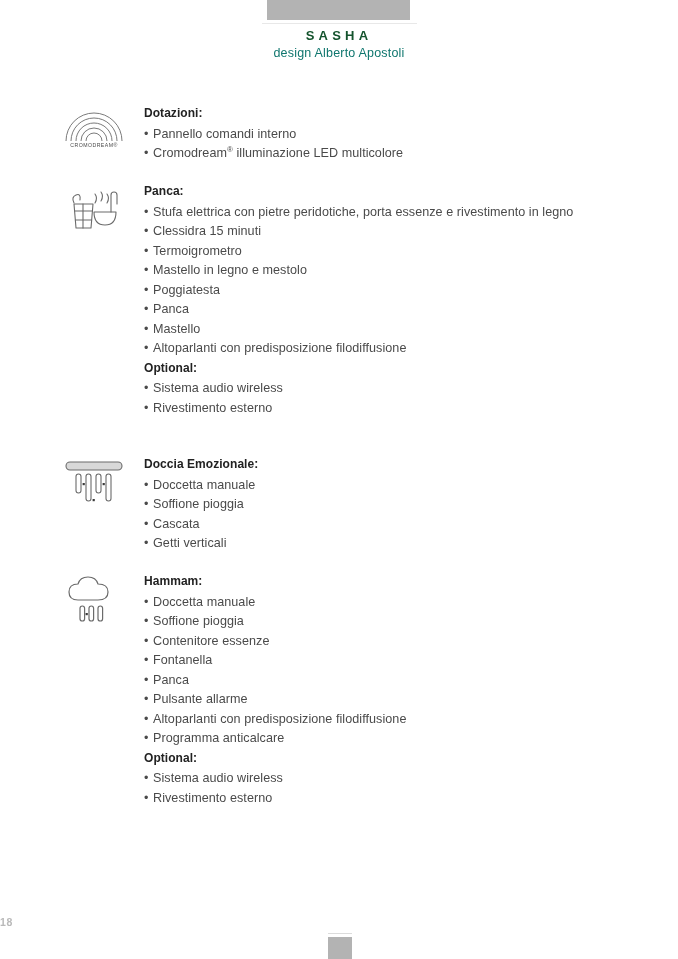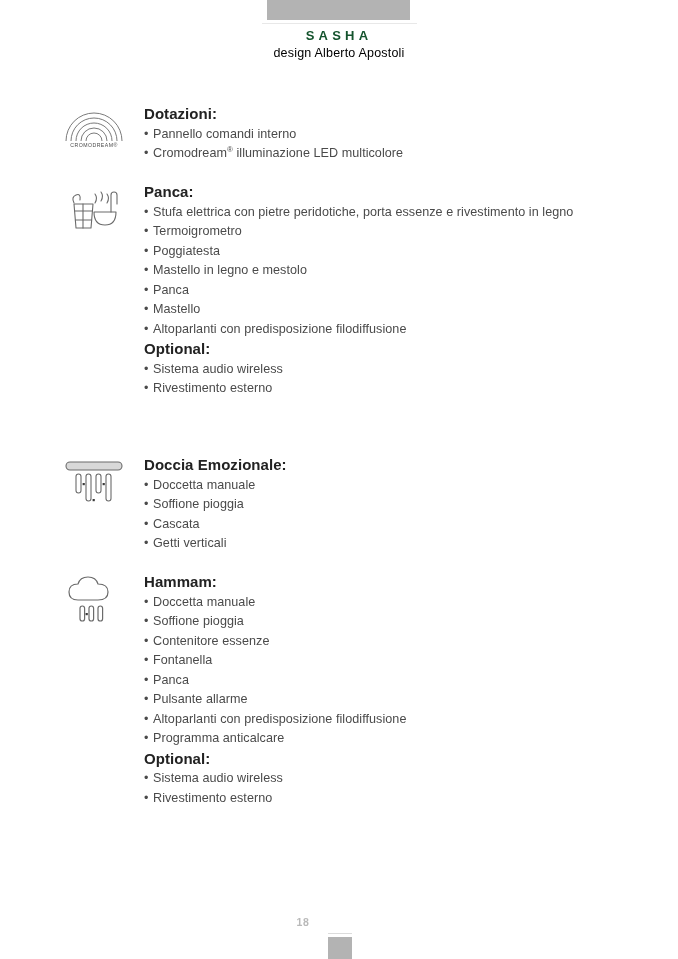--- a/index.html
+++ b/index.html
@@ -50,21 +50,21 @@
     letter-spacing: 4.2px;
     color: #14532d;
   }
   .header-sub {
     position: absolute;
     left: 0;
     top: 46px;
     width: 678px;
     text-align: center;
     font-size: 12.5px;
-    color: #000000;
+    color: #0f766e;
     letter-spacing: 0.2px;
   }
 
   
   .section {
     position: absolute;
     left: 0;
     width: 678px;
   }
   .section-icon {
@@ -74,21 +74,21 @@
     width: 72px;
     height: 56px;
   }
   .section-body {
     position: absolute;
     left: 144px;
     top: 0;
     width: 500px;
   }
   .heading {
-    font-size: 15px;
+    font-size: 12px;
     font-weight: bold;
     color: #222222;
     line-height: 19.5px;
     margin: 0 0 1px 0;
     letter-spacing: 0.05px;
   }
   .item {
     font-size: 12.6px;
     color: #4a4a4a;
     line-height: 19.5px;
@@ -118,21 +118,20 @@
     color: #4a4a4a;
     font-weight: normal;
   }
 
   
   .footer-page {
     position: absolute;
     left: 0;
     top: 916px;
     width: 606px;
-    text-align: center;
     font-size: 10.5px;
     font-weight: bold;
     color: #b9b9b9;
     letter-spacing: 0.6px;
   }
   .footer-rule {
     position: absolute;
     left: 328px;
     top: 933px;
     width: 24px;
@@ -188,23 +187,24 @@
         <path d="M36 30 q0 13 11 13 q11 0 11 -13 Z"></path>
         <path d="M53 30 L53 13 q0 -3 3 -3 q3 0 3 3 L59 22"></path>
         <path d="M37 21 q3 -5 0 -9"></path>
         <path d="M43 19 q3 -5 0 -9"></path>
         <path d="M49 21 q3 -5 0 -9"></path>
       </g>
     </svg></div>
       <div class="section-body">
         <div class="heading">Panca:</div>
         <div class="item"><span class="bullet">•</span><span>Stufa elettrica con pietre peridotiche, porta essenze e rivestimento in legno</span></div>
+        <div class="item"><span class="bullet">•</span><span>Clessidra 15 minuti</span></div>
         <div class="item"><span class="bullet">•</span><span>Termoigrometro</span></div>
+        <div class="item"><span class="bullet">•</span><span>Mastello in legno e mestolo</span></div>
         <div class="item"><span class="bullet">•</span><span>Poggiatesta</span></div>
-        <div class="item"><span class="bullet">•</span><span>Mastello in legno e mestolo</span></div>
         <div class="item"><span class="bullet">•</span><span>Panca</span></div>
         <div class="item"><span class="bullet">•</span><span>Mastello</span></div>
         <div class="item"><span class="bullet">•</span><span>Altoparlanti con predisposizione filodiffusione</span></div>
         <div class="heading">Optional:</div>
         <div class="item"><span class="bullet">•</span><span>Sistema audio wireless</span></div>
         <div class="item"><span class="bullet">•</span><span>Rivestimento esterno</span></div>
       </div>
     </div>
     <div class="section" style="top: 455px;">
       <div class="section-icon">

